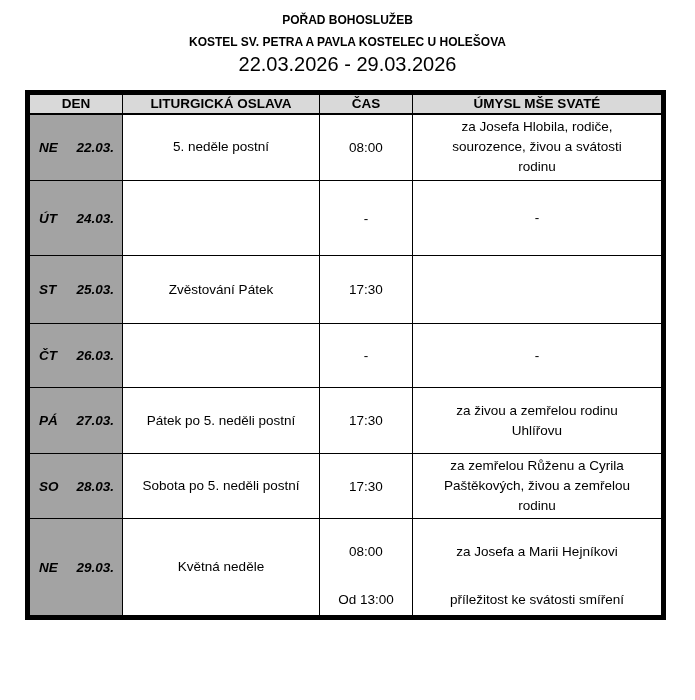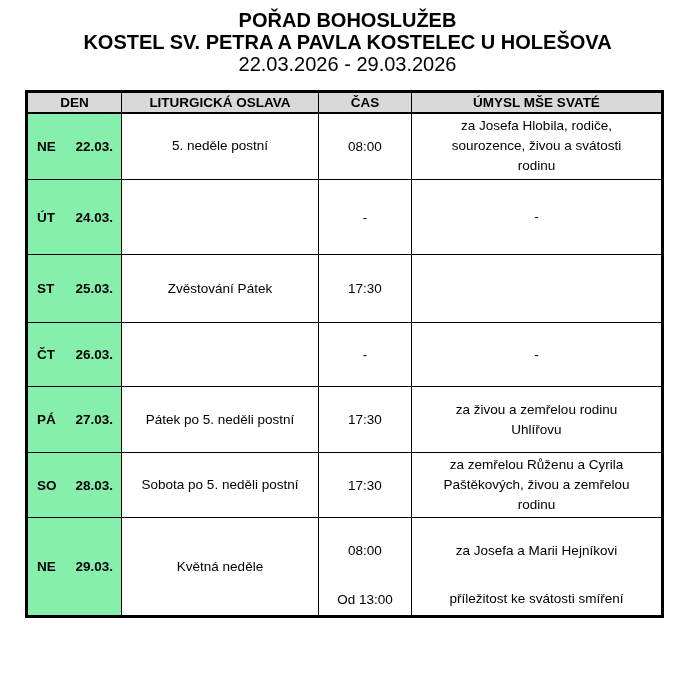--- a/index.html
+++ b/index.html
@@ -4,46 +4,47 @@
 <style>
   * { box-sizing: border-box; }
   html, body {
     margin: 0; padding: 0;
     width: 695px; height: 700px;
     background: #ffffff;
     color: #000000;
     font-family: "Liberation Sans", sans-serif;
   }
   .titles { text-align: center; padding-top: 9px; }
-  .title-line   { font-size: 20px; font-weight: bold; line-height: 22px; }
+  .title-line   { font-size: 12px; font-weight: bold; line-height: 22px; }
   .date-line    { font-size: 20px; font-weight: normal; line-height: 22px; }
 
   table.schedule {
     border-collapse: collapse;
     table-layout: fixed;
     width: 636px;
     margin: 15px 0 0 25px;
-    border: 3px solid #000000;
+    border: 5px solid #000000;
   }
   .schedule th, .schedule td {
     border: 1px solid #000;
     font-size: 13.5px;
     text-align: center;
     vertical-align: middle;
     padding: 0;
   }
   .schedule th {
     background: #d9d9d9;
     height: 21px;
     font-weight: bold;
     border-bottom: 2px solid #000;
   }
   td.day-cell {
-    background: #86efac;
+    background: #a3a3a3;
     font-weight: bold;
+    font-style: italic;
   }
   .day-wrap {
     display: flex;
     justify-content: space-between;
     padding: 0 8px 0 9px;
   }
   td.intention-cell, td.celebration-cell { padding: 2px 24px; line-height: 20px; }
   td.celebration-cell { padding: 2px 6px; }
 
   tr.r-ne1 { height: 67px; }

